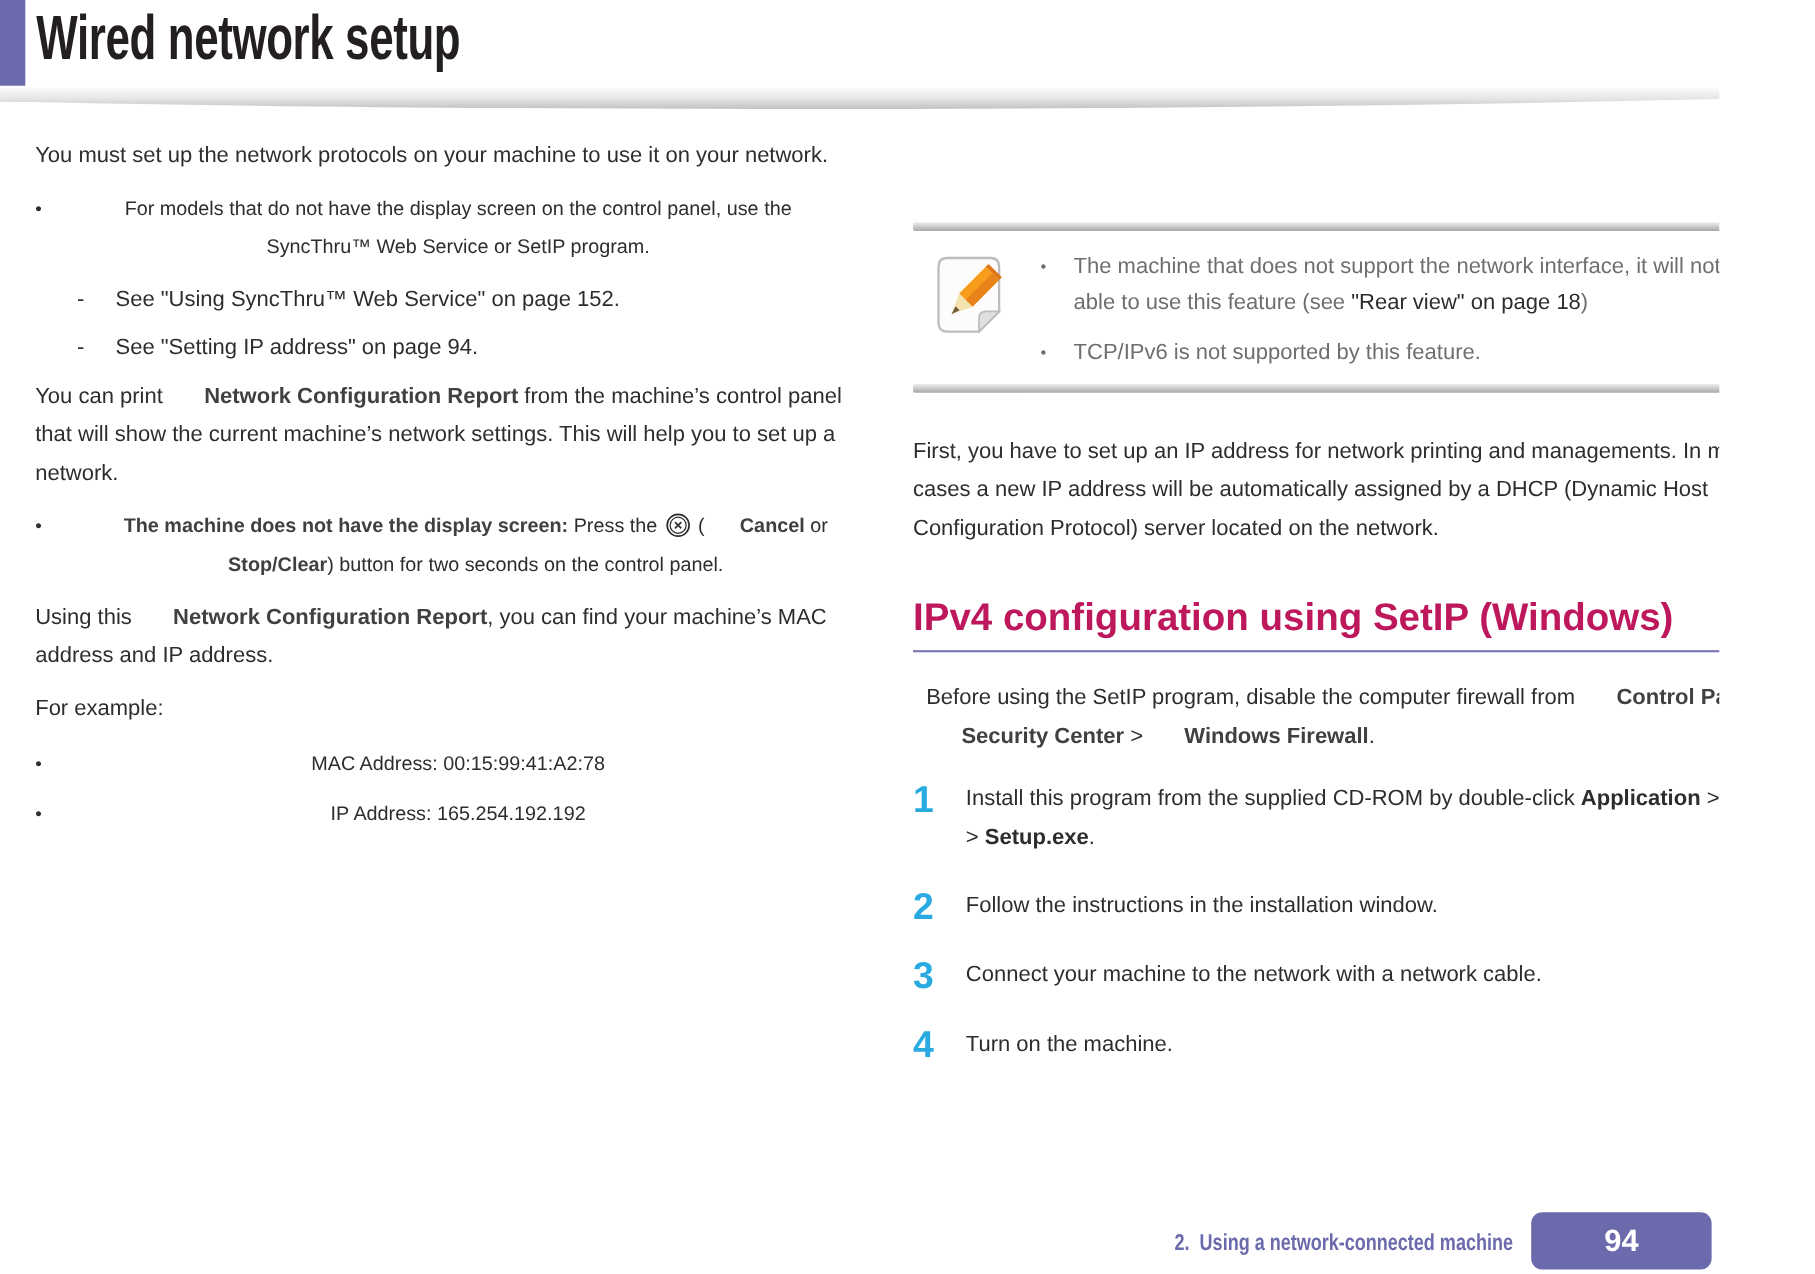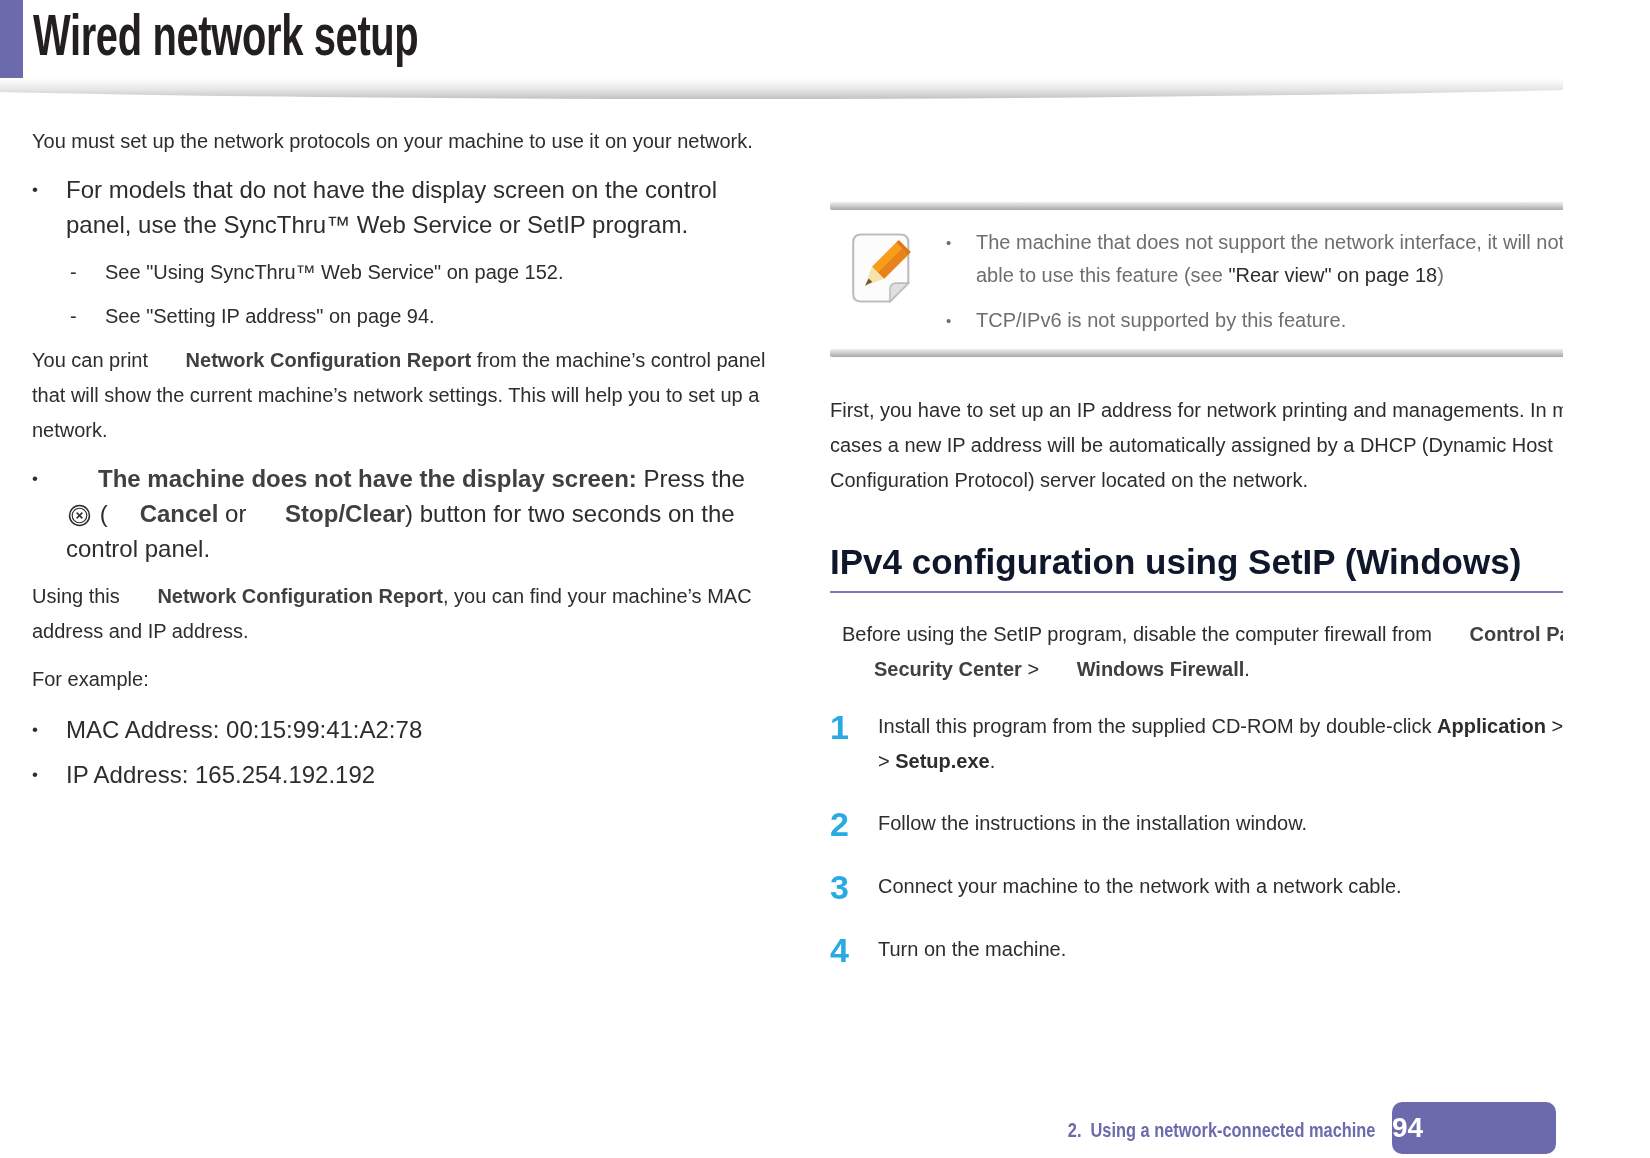--- a/index.html
+++ b/index.html
@@ -18,21 +18,21 @@
 
   
   .col-left  { position:absolute; left:32px;  top:124px; width:735px; }
   .col-right { position:absolute; left:830px; top:158px; width:800px; }
 
   .body { font-size:20px; line-height:35px; margin:0 0 13px; color:#2d2c2e; }
   .body b, .btext b { color:#404040;padding-left:32px; }
 
   .bullet { display:flex; margin:0 0 13px; }
   .bullet .dot { flex:0 0 34px; font-size:17px; line-height:35px; }
-  .bullet .btext { flex:1; font-size:24px; line-height:35px; }
+  .bullet .btext { flex:1; font-size:18px; line-height:35px;text-align:center; }
 
   .subitem { display:flex; margin:0 0 9px; padding-left:38px; }
   .subitem .dash { flex:0 0 35px; font-size:20px; line-height:35px; }
   .subitem .btext { flex:1; font-size:20px; line-height:35px; }
 
   .section-bar {
     background:#6b6aad; height:48px; line-height:48px; padding-left:32px;
     border-radius:2px; margin:0 0 31px; overflow:hidden;
   }
   .section-bar.left-first { margin-top:66px; }
@@ -47,36 +47,36 @@
   .note-body { display:flex; padding:16px 14px 12px 16px; }
   .note-icon { flex:0 0 100px; padding-top:2px; }
   .note-content { flex:1; }
   .note-bullet { display:flex; margin-bottom:12px; color:#6d6e71; }
   .note-bullet .dot { flex:0 0 30px; font-size:15px; line-height:33px; }
   .note-bullet .btext { flex:1; font-size:20px; line-height:33px; }
   .note-ref { color:#2d2c2e; }
 
   
   .subheading {
-    font-size:35px; font-weight:bold; color:#0f172a; line-height:40px;
+    font-size:35px; font-weight:bold; color:#be185d; line-height:40px;
     margin:44px 0 24px; padding-bottom:9px; border-bottom:2px solid #7c7bb7;
   }
   .steps { margin-top:22px; }
   .step { display:flex; margin-bottom:27px; }
   .step-num { flex:0 0 34px; color:#29abe2; font-size:34px; font-weight:bold; line-height:36px; }
   .step-text { flex:1; font-size:20px; line-height:35px; padding-left:14px; }
 
   
   .footer-chapter {
     position:absolute; right:188px; bottom:16px; color:#6b6aad; font-size:21px; font-weight:bold;
     white-space:pre; transform:scaleX(0.78); transform-origin:right center;
   }
   .footer-pagebox {
     position:absolute; right:7px; bottom:4px; width:164px; height:52px; background:#6b6aad;
-    border-radius:10px; display:flex; align-items:center; justify-content:flex-start;
+    border-radius:10px; display:flex; align-items:center; justify-content:center;
     color:#ffffff; font-size:28px; font-weight:bold;
   }
 
   .icon-inline { display:inline-block; vertical-align:-5px; margin:0 2px; }
 </style>
 </head>
 <body>
 
 <div class="page">
 

